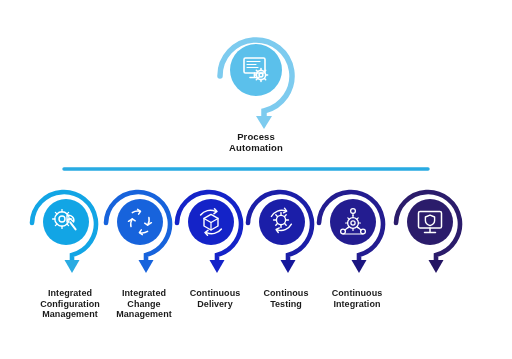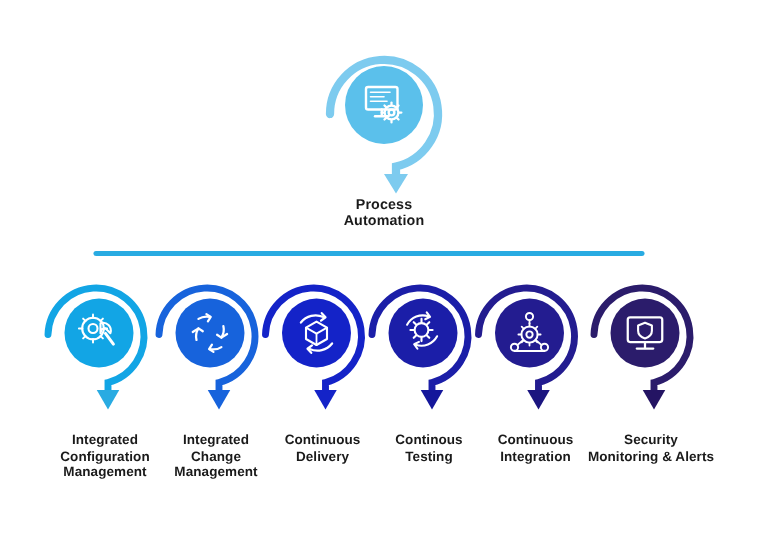--- a/index.html
+++ b/index.html
@@ -195,16 +195,14 @@
     <path d="M10 36 A32 32 0 1 1 50 68 L50 78" fill="none" stroke="#2B1C6B" stroke-width="4.6" stroke-linecap="round"></path>
     <path d="M42.5 73 L50 86 L57.5 73 Z" fill="#241463"></path>
     <circle cx="44" cy="35" r="23" fill="#2B1C6B"></circle>
     <g fill="none" stroke="#ffffff" stroke-width="1.5" stroke-linecap="round" stroke-linejoin="round">
       <rect x="32.5" y="24.5" width="23" height="16.5" rx="1.6"></rect>
       <line x1="44" y1="41" x2="44" y2="45"></line>
       <line x1="38.5" y1="45.4" x2="49.5" y2="45.4"></line>
       <path d="M44 28.2 l4.6 1.8 0 3.5 c0 2.6 -2 4.3 -4.6 5.2 c-2.6 -.9 -4.6 -2.6 -4.6 -5.2 l0 -3.5 z" stroke-width="1.4"></path>
     </g>
   </svg>
-  <div class="label step-label" style="left:380px;top:288px;width:108px;">Security
-Monitoring &amp; Alerts</div>
 
 </div>
 
 </body></html>

